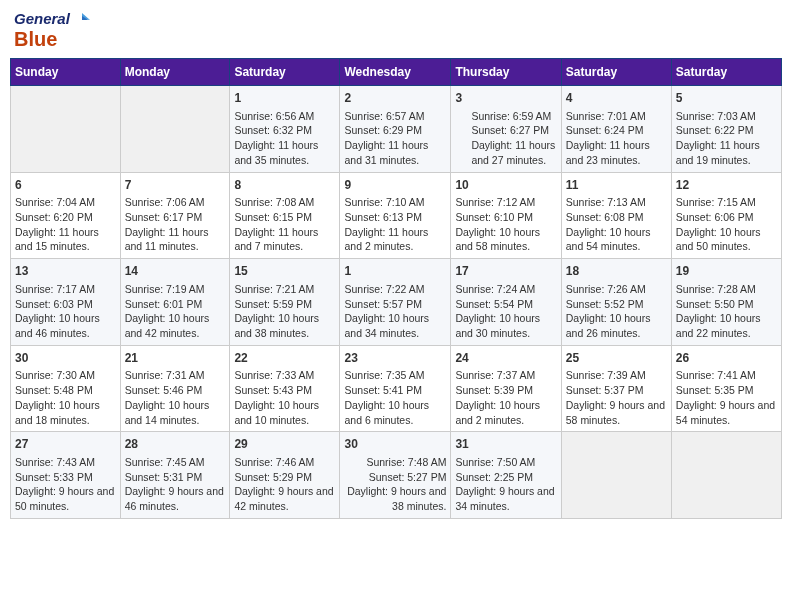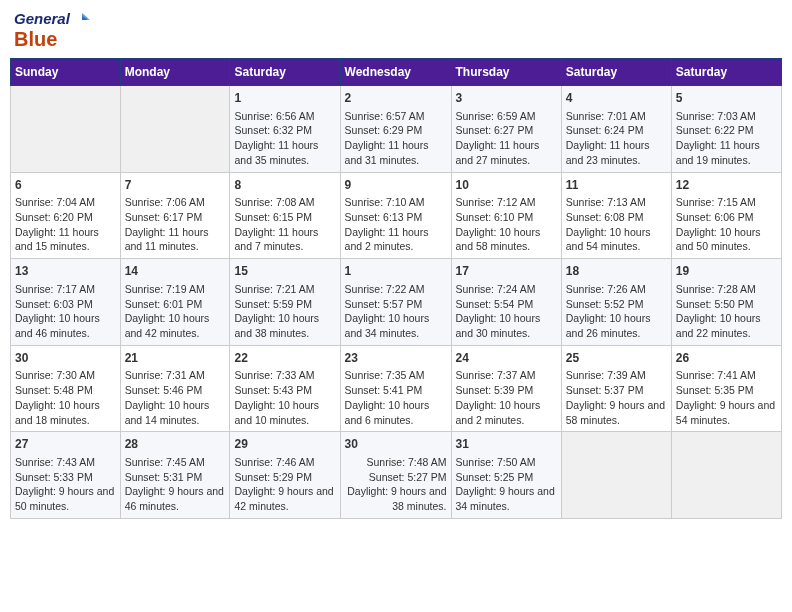--- a/index.html
+++ b/index.html
@@ -127,21 +127,21 @@
 Daylight: 11 hours and 35 minutes.</div>
         </td>
         <td>
           <span class="day-num">2</span>
           <div class="day-info" style="white-space: pre-line;">Sunrise: 6:57 AM
 Sunset: 6:29 PM
 Daylight: 11 hours and 31 minutes.</div>
         </td>
         <td>
           <span class="day-num">3</span>
-          <div class="day-info" style="white-space: pre-line;">Sunrise: 6:59 AM
+          <div class="day-info" style="white-space: pre-line; margin-left: 16px;">Sunrise: 6:59 AM
 Sunset: 6:27 PM
 Daylight: 11 hours and 27 minutes.</div>
         </td>
         <td>
           <span class="day-num">4</span>
           <div class="day-info" style="white-space: pre-line;">Sunrise: 7:01 AM
 Sunset: 6:24 PM
 Daylight: 11 hours and 23 minutes.</div>
         </td>
         <td>
@@ -304,20 +304,20 @@
         </td>
         <td>
           <span class="day-num">30</span>
           <div class="day-info" style="white-space: pre-line; text-align: right;">Sunrise: 7:48 AM
 Sunset: 5:27 PM
 Daylight: 9 hours and 38 minutes.</div>
         </td>
         <td>
           <span class="day-num">31</span>
           <div class="day-info" style="white-space: pre-line;">Sunrise: 7:50 AM
-Sunset: 5:25 PM
+Sunset: 2:25 PM
 Daylight: 9 hours and 34 minutes.</div>
         </td>
         <td class="empty"></td>
         <td class="empty"></td>
       </tr>
     </tbody>
 </table>
 
 </body></html>

